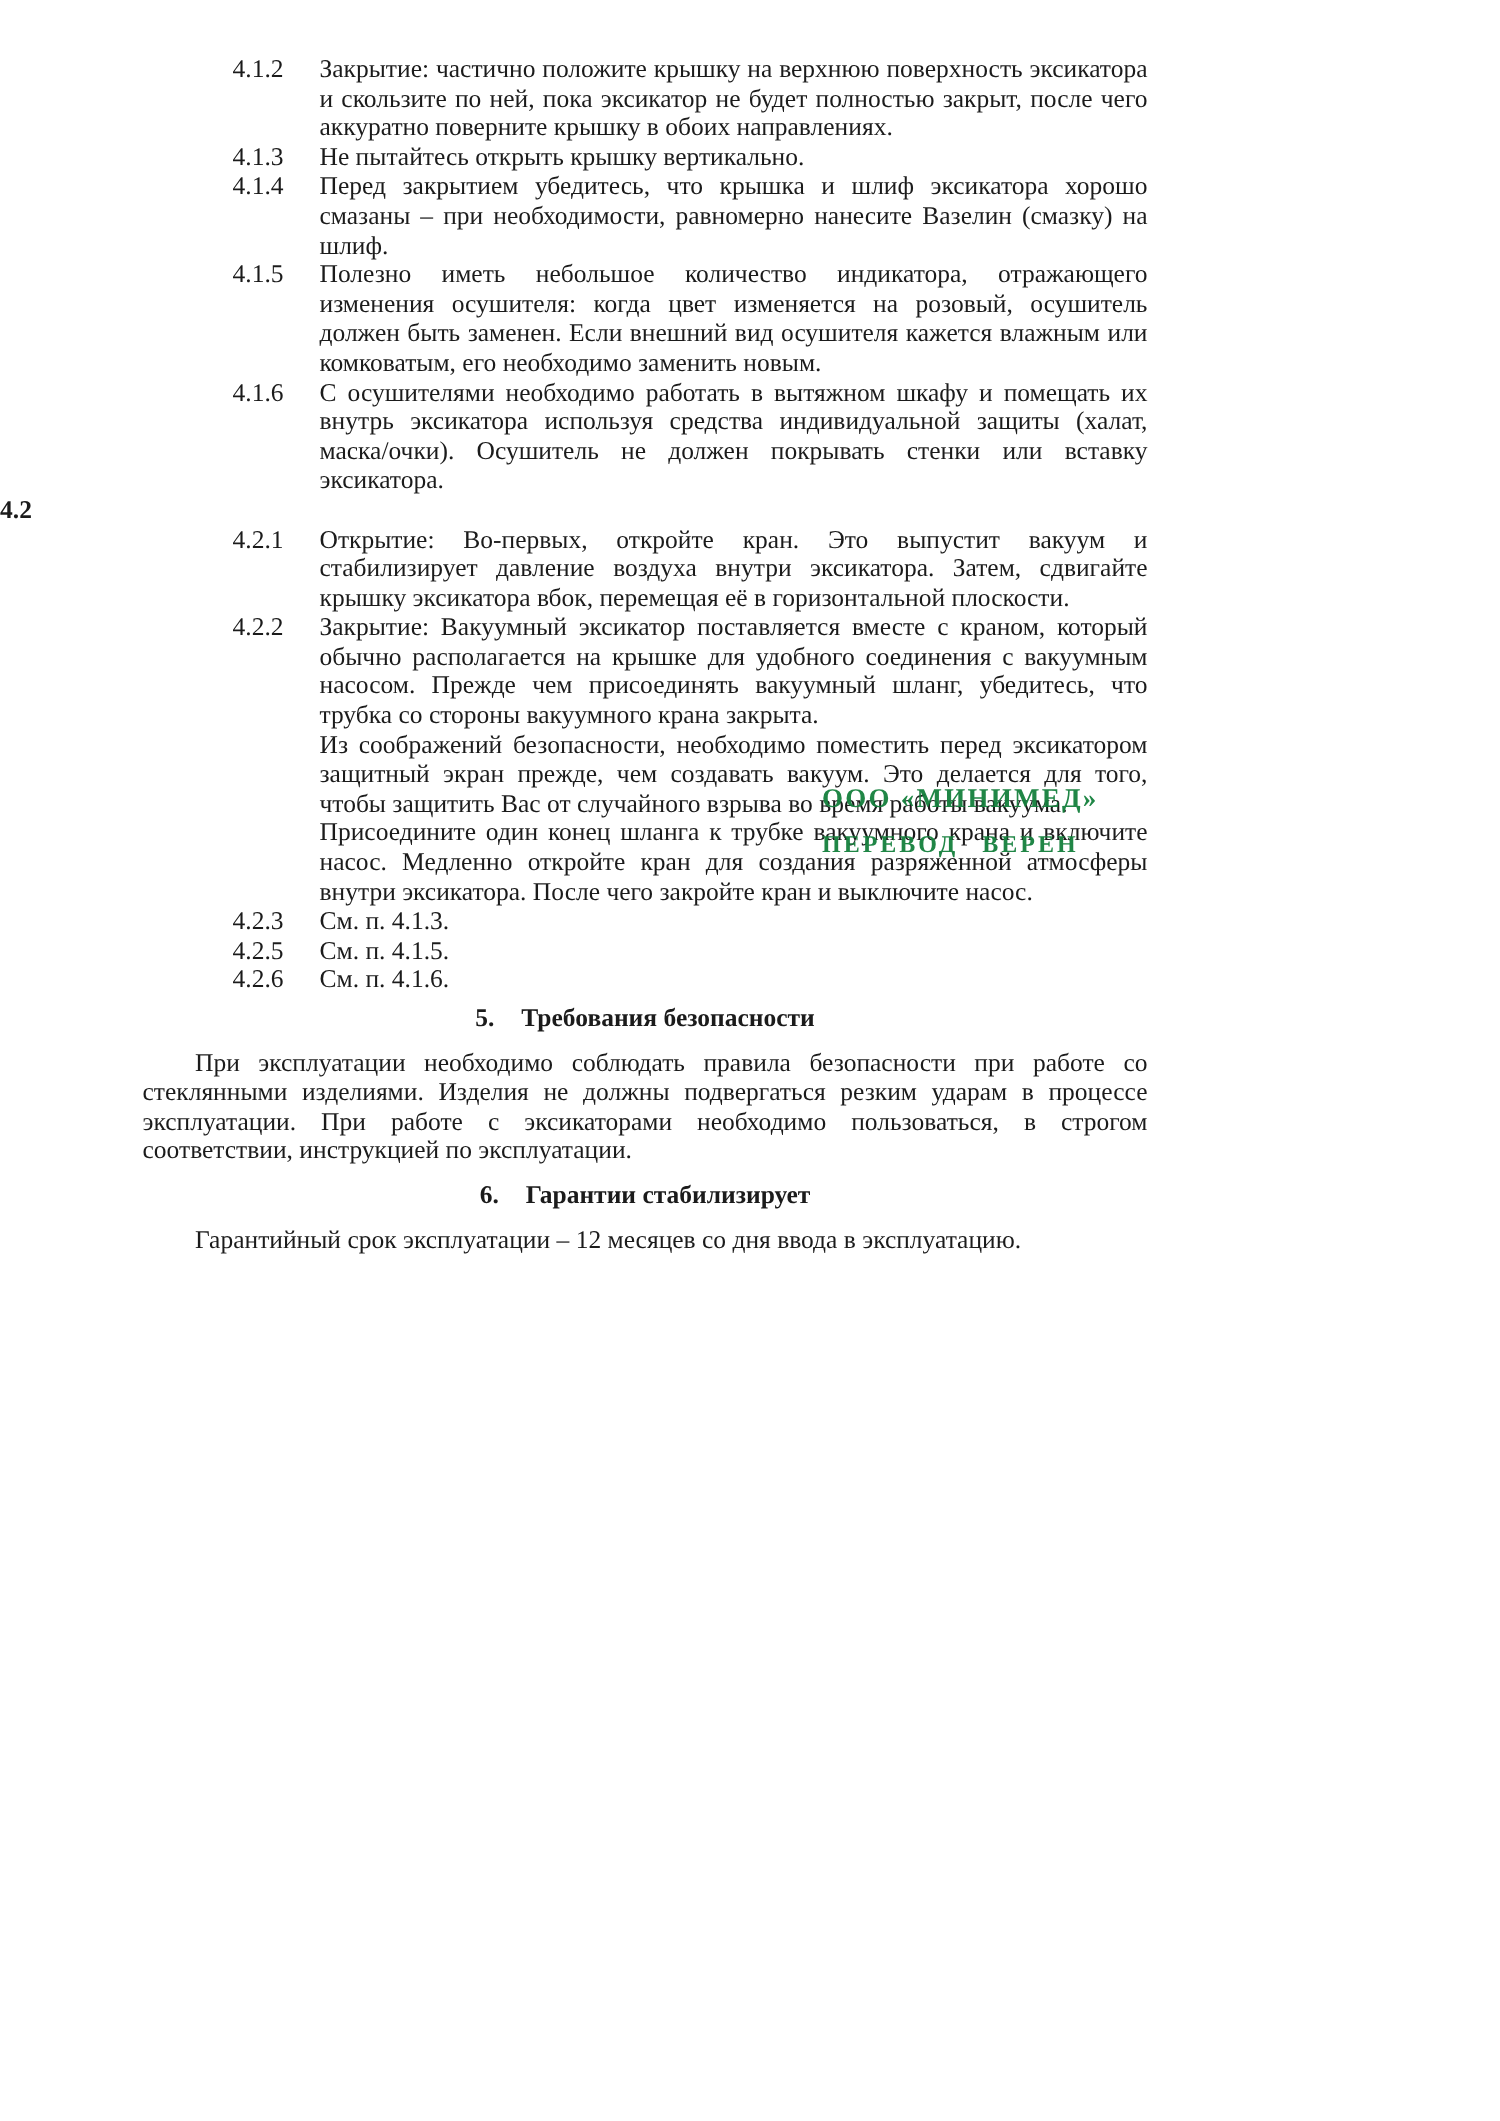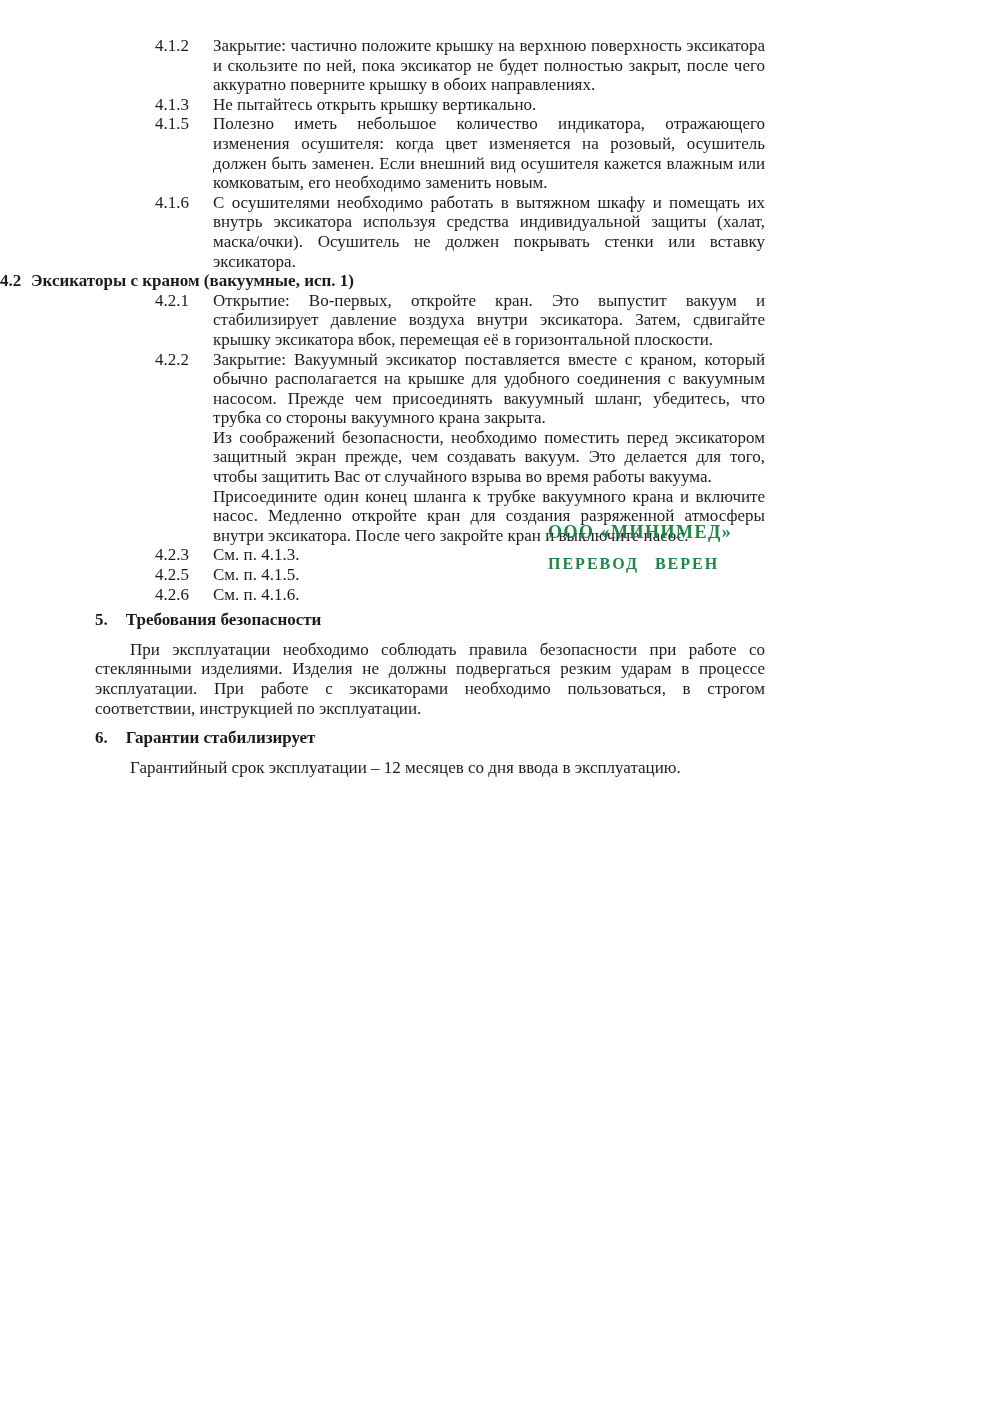--- a/index.html
+++ b/index.html
@@ -27,21 +27,21 @@
   .li .txt { flex: 1; text-align: justify; }
   
   .h42 {
     display: flex;
     margin-right: 63px;
     font-weight: bold;
   }
   .h42 .h42num { flex: 0 0 31px; }
   
   .sec-heading {
-    text-align: left;
+    text-align: center;
     font-weight: bold;
     margin: 6px 63px 10px 95px;
   }
   .sec-heading .hnum { margin-right: 18px; }
   
   .para {
     margin: 0 63px 0 95px;
     text-align: justify;
     text-indent: 35px;
   }
@@ -79,32 +79,35 @@
     <div>
       <div class="li">
         <span class="num">4.1.2</span>
         <span class="txt">Закрытие: частично положите крышку на верхнюю поверхность эксикатора и скользите по ней, пока эксикатор не будет полностью закрыт, после чего аккуратно поверните крышку в обоих направлениях.</span>
       </div>
       <div class="li">
         <span class="num">4.1.3</span>
         <span class="txt">Не пытайтесь открыть крышку вертикально.</span>
       </div>
       <div class="li">
+        <span class="num">4.1.4</span>
+        <span class="txt">Перед закрытием убедитесь, что крышка и шлиф эксикатора хорошо смазаны – при необходимости, равномерно нанесите Вазелин (смазку) на шлиф.</span>
+      </div>
+      <div class="li">
         <span class="num">4.1.5</span>
         <span class="txt">Полезно иметь небольшое количество индикатора, отражающего изменения осушителя: когда цвет изменяется на розовый, осушитель должен быть заменен. Если внешний вид осушителя кажется влажным или комковатым, его необходимо заменить новым.</span>
       </div>
       <div class="li">
         <span class="num">4.1.6</span>
         <span class="txt">С осушителями необходимо работать в вытяжном шкафу и помещать их внутрь эксикатора используя средства индивидуальной защиты (халат, маска/очки). Осушитель не должен покрывать стенки или вставку эксикатора.</span>
       </div>
     </div>
 
     <div class="h42">
       <span class="h42num">4.2</span>
-      <span class="h42title">Эксикаторы с краном (вакуумные, исп. 1)</span>
     </div>
 
     <div>
       <div class="li">
         <span class="num">4.2.1</span>
         <span class="txt">Открытие: Во-первых, откройте кран. Это выпустит вакуум и стабилизирует давление воздуха внутри эксикатора. Затем, сдвигайте крышку эксикатора вбок, перемещая её в горизонтальной плоскости.</span>
       </div>
       <div class="li">
         <span class="num">4.2.2</span>
         <span class="txt">Закрытие: Вакуумный эксикатор поставляется вместе с краном, который обычно располагается на крышке для удобного соединения с вакуумным насосом. Прежде чем присоединять вакуумный шланг, убедитесь, что трубка со стороны вакуумного крана закрыта.</span>

